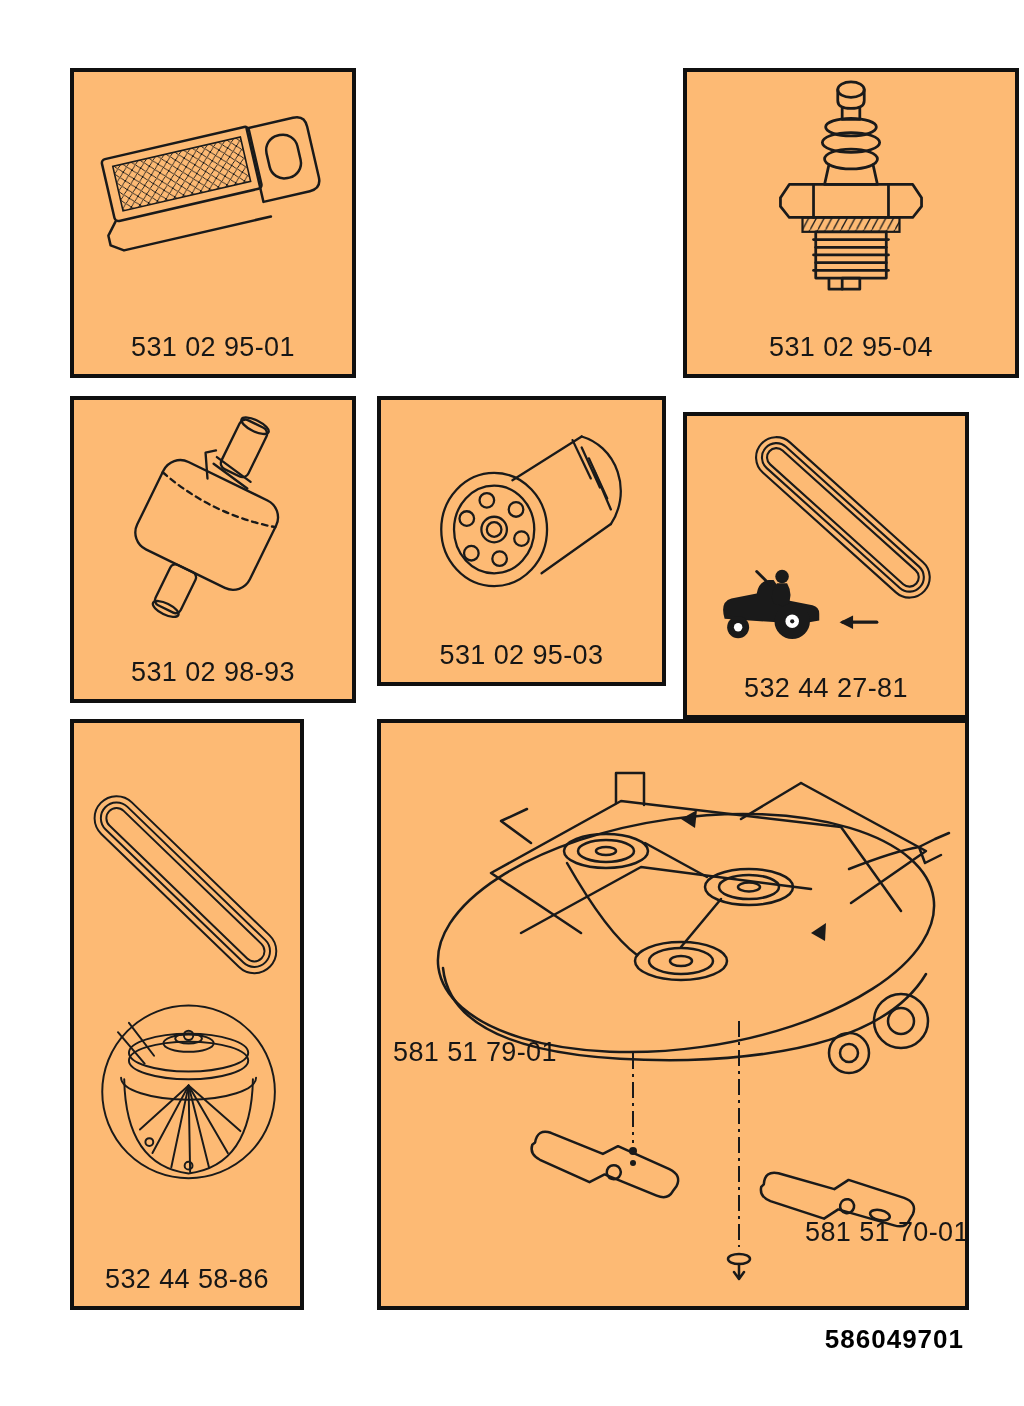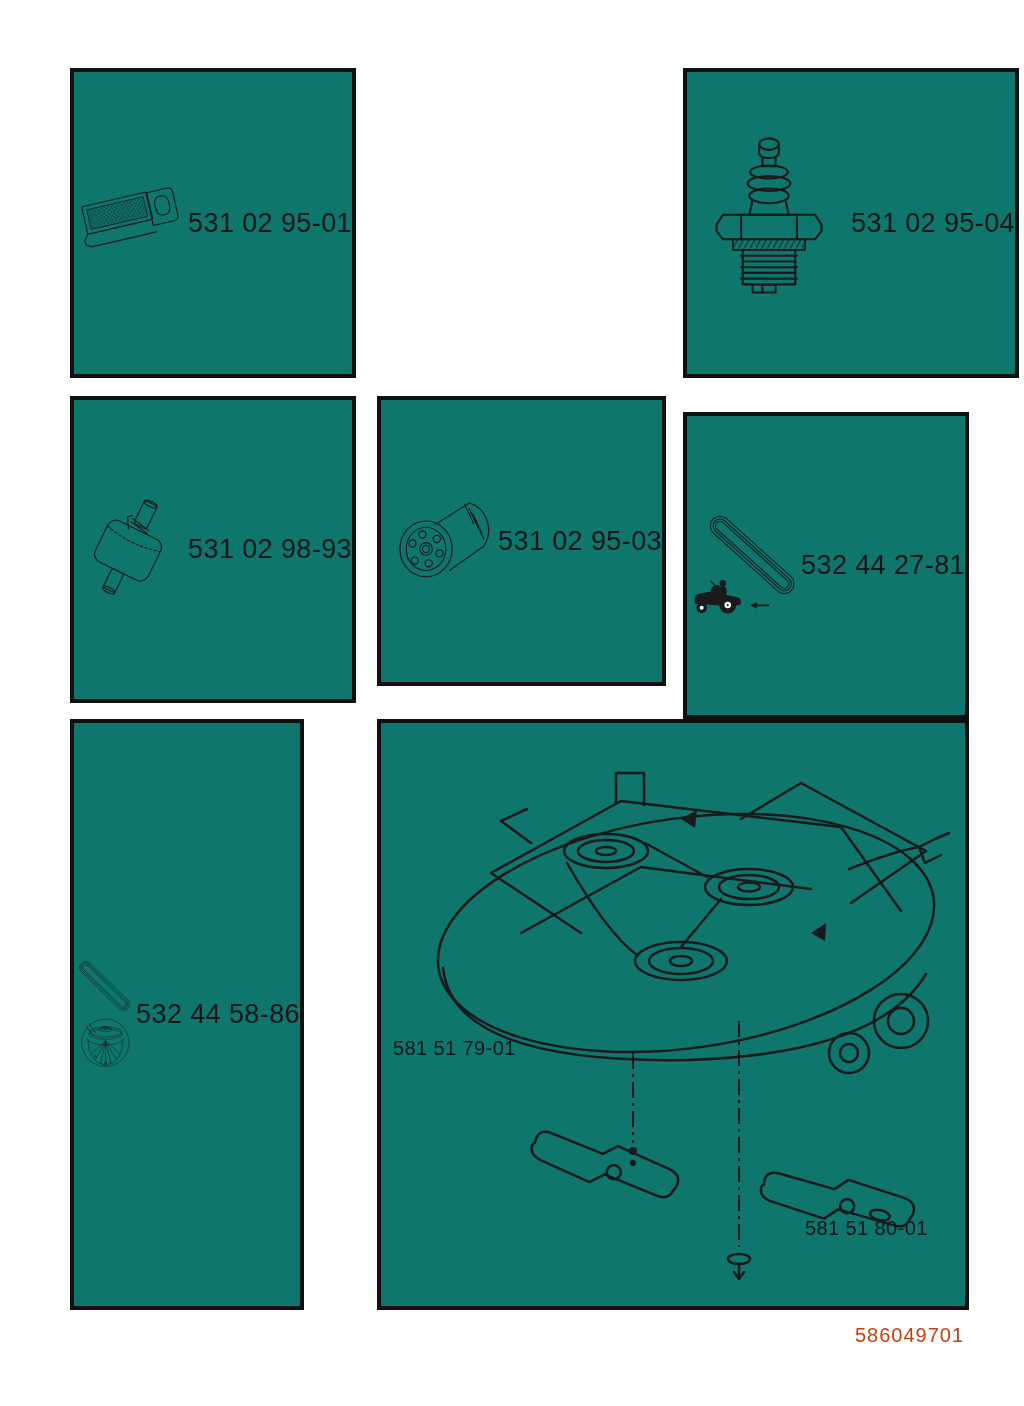--- a/index.html
+++ b/index.html
@@ -1,28 +1,28 @@
 <!DOCTYPE html>
 <html><head>
 <meta charset="utf-8">
 <style>
   *{box-sizing:border-box;margin:0;padding:0}
   html,body{width:1024px;height:1406px}
   body{background:#fff;position:relative;font-family:"Liberation Sans",sans-serif;color:#161616}
   .page{position:absolute;inset:0;background:#fff}
-  .cell{position:absolute;border:4px solid #101010;background:#0f766e;display:flex;flex-direction:row;align-items:center;overflow:hidden}
+  .cell{position:absolute;border:4px solid #101010;background:#fdba74;display:flex;flex-direction:column;align-items:center;overflow:hidden}
   .cell svg{flex:1 1 auto;width:100%;min-height:0;display:block}
   .part-label{height:54px;flex:0 0 54px;display:flex;align-items:center;justify-content:center;
               font-size:27px;letter-spacing:.4px;white-space:nowrap;color:#161616}
   .cell-deck{display:block;position:relative}
   .cell-deck svg{position:absolute;inset:0;width:100%;height:100%}
-  .floating-label{position:absolute;font-size:20px;letter-spacing:.4px;white-space:nowrap;color:#161616}
+  .floating-label{position:absolute;font-size:27px;letter-spacing:.4px;white-space:nowrap;color:#161616}
   .label-blade-left{left:12px;top:314px}
   .label-blade-right{left:424px;top:494px}
-  .docnum{position:absolute;right:60px;top:1324px;font-size:20px;font-weight:400;letter-spacing:1px;color:#c2410c}
+  .docnum{position:absolute;right:60px;top:1324px;font-size:26px;font-weight:700;letter-spacing:1px;color:#000000}
   .stroke{stroke:#1a1a1a;fill:none;stroke-width:2.5;stroke-linecap:round;stroke-linejoin:round}
 </style>
 </head>
 <body>
 
 <div class="page">
 
   <div class="cell" style="left:70px;top:68px;width:286px;height:310px">
     <svg viewBox="0 0 260 250" preserveAspectRatio="xMidYMid meet">
       <defs>
@@ -216,18 +216,18 @@
       <g transform="rotate(12 470 484)">
         <path class="stroke" d="M380 480 q-2 -14 12 -14 l58 4 12 -12 58 6 q14 2 12 14 l-2 6 q-2 10 -14 9 l-58 -4 -12 12 -56 -6 q-12 -2 -12 -12 z" fill="#fff"></path>
         <circle class="stroke" cx="466" cy="484" r="7" fill="#fff"></circle>
         <ellipse class="stroke" cx="500" cy="486" rx="10" ry="5" fill="#fff"></ellipse>
       </g>
 
       <ellipse class="stroke" cx="358" cy="536" rx="11" ry="5" fill="#fff"></ellipse>
       <path class="stroke" d="M358 541 v12 m-5 -4 l5 7 5 -7"></path>
     </svg>
     <div class="floating-label label-blade-left">581 51 79-01</div>
-    <div class="floating-label label-blade-right">581 51 80-01</div>
+    <div class="floating-label label-blade-right">581 51 70-01</div>
   </div>
 
   <div class="docnum">586049701</div>
 
 </div>
 
 </body></html>

